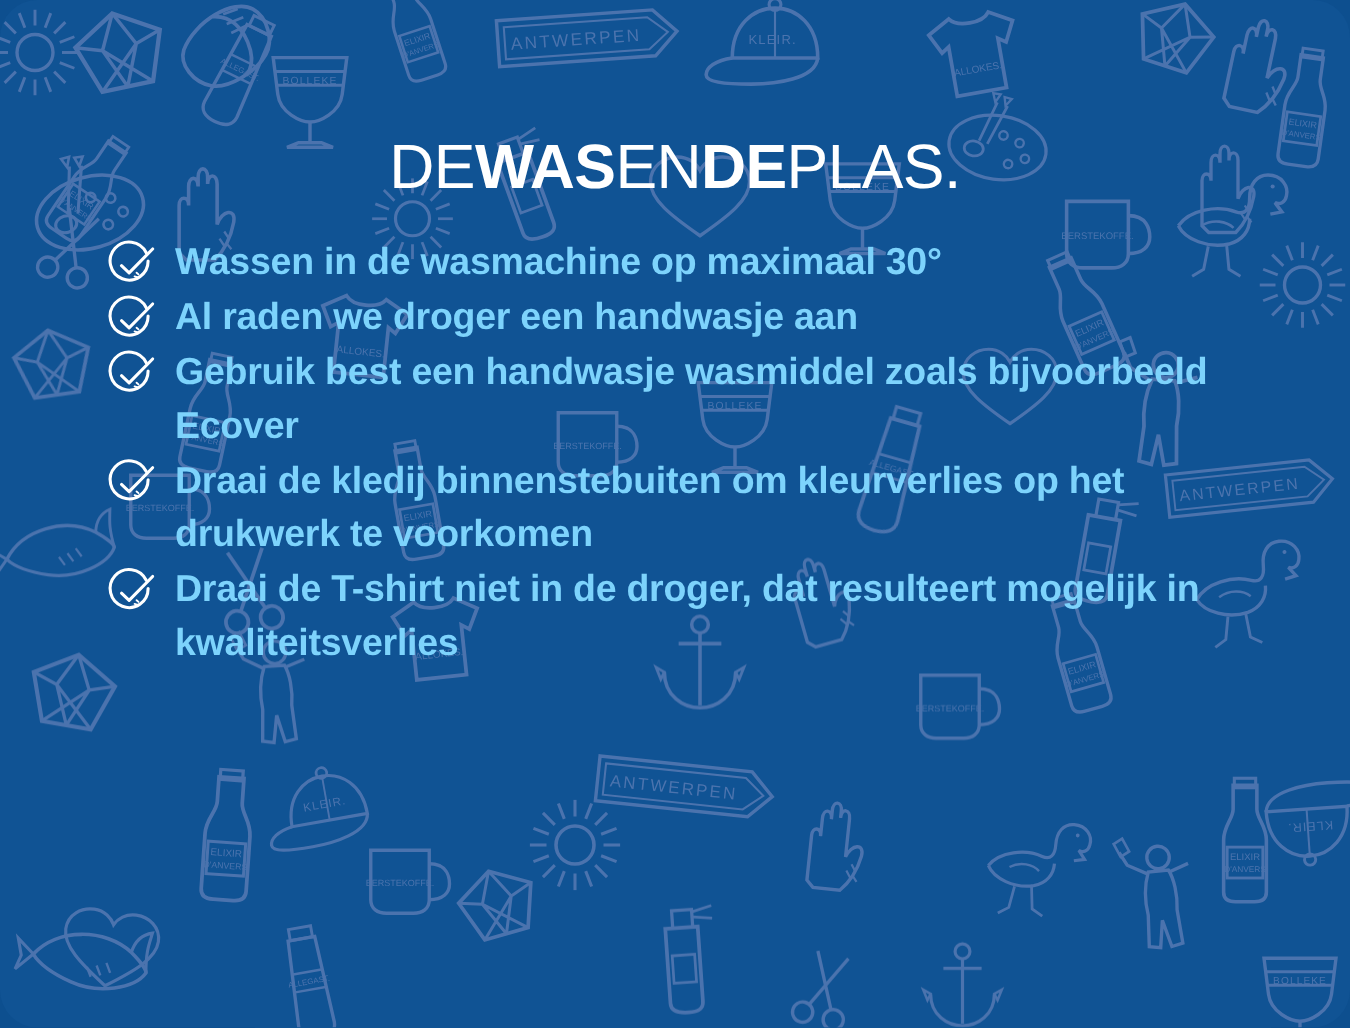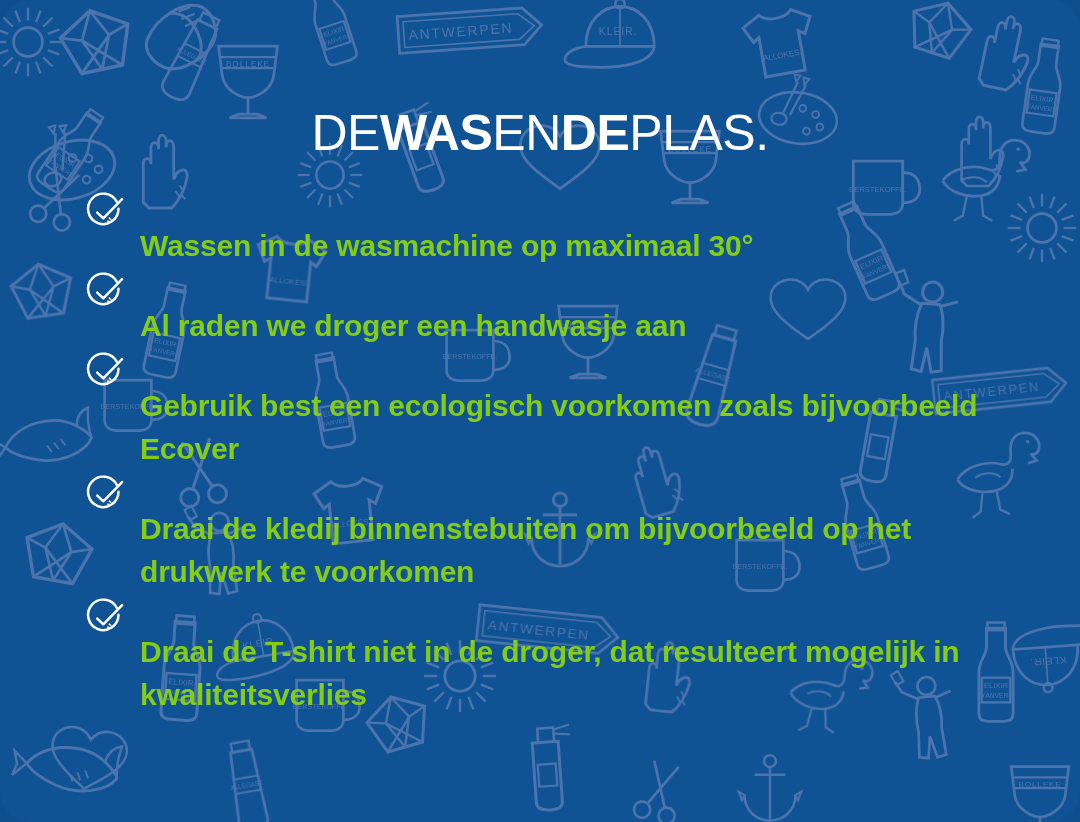--- a/index.html
+++ b/index.html
@@ -62,27 +62,26 @@
   }
   .check-icon {
     flex: 0 0 auto;
     width: 38px;
     height: 38px;
     margin-top: 5px;
     margin-right: 16px;
   }
   .check-icon svg { display: block; width: 38px; height: 38px; overflow: visible; }
   .item-text {
-    color: #84cc16;
+    color: #7dd3fc;
     font-size: 30px;
     font-weight: 700;
     line-height: 43px;
     letter-spacing: -0.2px;
     max-width: 880px;
-    margin-top: 36px;
   }
 </style>
 </head>
 <body>
 
 <div id="page">
 
   <div id="pattern-layer">
     <svg viewBox="0 0 1080 822" xmlns="http://www.w3.org/2000/svg" preserveAspectRatio="xMidYMid slice">
       <defs>
@@ -321,32 +320,32 @@
       </li>
 
       <li class="list-item">
         <span class="check-icon">
           <svg viewBox="0 0 40 40">
               <path d="M32.5 9.5 A16 16 0 1 0 34.2 16.6" fill="none" stroke="#ffffff" stroke-width="2.6" stroke-linecap="round"></path>
               <path d="M11.8 20.6 L18.2 26.6 L38 6.5" fill="none" stroke="#ffffff" stroke-width="2.6" stroke-linecap="round" stroke-linejoin="round"></path>
               <path d="M24.5 26.5 l1.6 1.4 M22.8 29.6 l2.1 .6" stroke="#ffffff" stroke-width="1.6" stroke-linecap="round" fill="none"></path>
             </svg>
         </span>
-        <span class="item-text">Gebruik best een ecologisch voorkomen zoals bijvoorbeeld Ecover</span>
-      </li>
-
-      <li class="list-item">
-        <span class="check-icon">
-          <svg viewBox="0 0 40 40">
-              <path d="M32.5 9.5 A16 16 0 1 0 34.2 16.6" fill="none" stroke="#ffffff" stroke-width="2.6" stroke-linecap="round"></path>
-              <path d="M11.8 20.6 L18.2 26.6 L38 6.5" fill="none" stroke="#ffffff" stroke-width="2.6" stroke-linecap="round" stroke-linejoin="round"></path>
-              <path d="M24.5 26.5 l1.6 1.4 M22.8 29.6 l2.1 .6" stroke="#ffffff" stroke-width="1.6" stroke-linecap="round" fill="none"></path>
-            </svg>
-        </span>
-        <span class="item-text">Draai de kledij binnenstebuiten om bijvoorbeeld op het drukwerk te voorkomen</span>
+        <span class="item-text">Gebruik best een handwasje wasmiddel zoals bijvoorbeeld Ecover</span>
+      </li>
+
+      <li class="list-item">
+        <span class="check-icon">
+          <svg viewBox="0 0 40 40">
+              <path d="M32.5 9.5 A16 16 0 1 0 34.2 16.6" fill="none" stroke="#ffffff" stroke-width="2.6" stroke-linecap="round"></path>
+              <path d="M11.8 20.6 L18.2 26.6 L38 6.5" fill="none" stroke="#ffffff" stroke-width="2.6" stroke-linecap="round" stroke-linejoin="round"></path>
+              <path d="M24.5 26.5 l1.6 1.4 M22.8 29.6 l2.1 .6" stroke="#ffffff" stroke-width="1.6" stroke-linecap="round" fill="none"></path>
+            </svg>
+        </span>
+        <span class="item-text">Draai de kledij binnenstebuiten om kleurverlies op het drukwerk te voorkomen</span>
       </li>
 
       <li class="list-item">
         <span class="check-icon">
           <svg viewBox="0 0 40 40">
               <path d="M32.5 9.5 A16 16 0 1 0 34.2 16.6" fill="none" stroke="#ffffff" stroke-width="2.6" stroke-linecap="round"></path>
               <path d="M11.8 20.6 L18.2 26.6 L38 6.5" fill="none" stroke="#ffffff" stroke-width="2.6" stroke-linecap="round" stroke-linejoin="round"></path>
               <path d="M24.5 26.5 l1.6 1.4 M22.8 29.6 l2.1 .6" stroke="#ffffff" stroke-width="1.6" stroke-linecap="round" fill="none"></path>
             </svg>
         </span>

